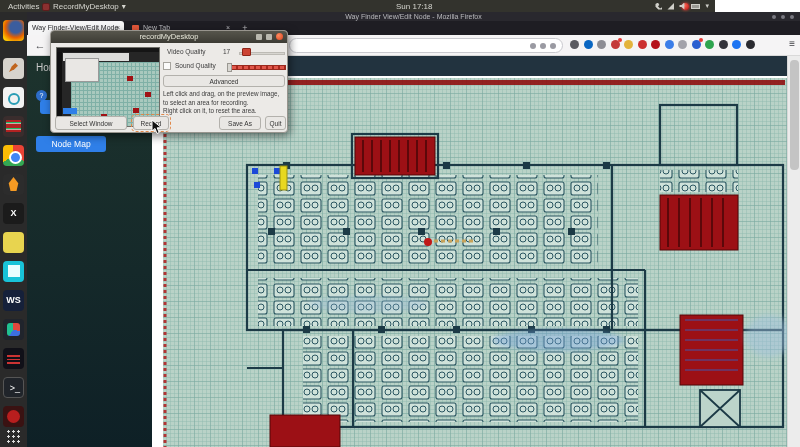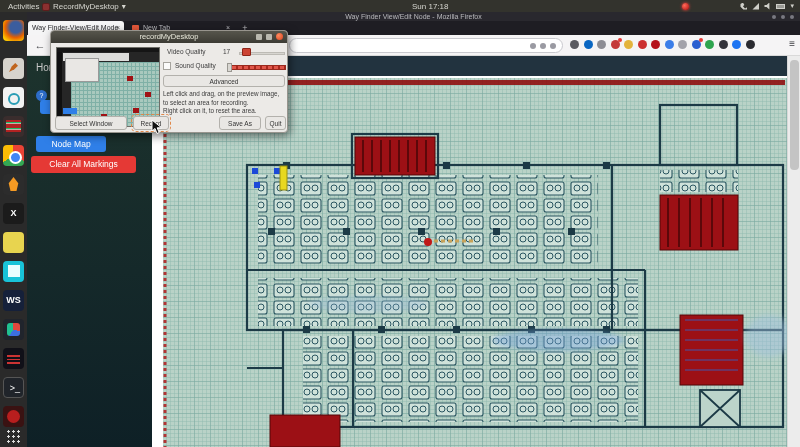--- a/index.html
+++ b/index.html
@@ -1,24 +1,24 @@
 <!DOCTYPE html>
 <html><head>
 <meta charset="utf-8">
 <style>
   * { margin:0; padding:0; box-sizing:border-box; }
   html,body { width:800px; height:447px; }
   body { position:relative; overflow:hidden; font-family:"Liberation Sans",sans-serif; background:#fff; }
 
   
-  .gnome-bar { position:absolute; left:0; top:0; width:800px; height:12px; background:#33332d; color:#d6d6d0; font-size:8px; z-index:30;padding-left:24px; }
+  .gnome-bar { position:absolute; left:0; top:0; width:715px; height:12px; background:#33332d; color:#d6d6d0; font-size:8px; z-index:30;padding-left:24px; }
   .gnome-bar .activities { position:absolute; left:8px; top:2px; }
   .gnome-bar .appmenu { position:absolute; left:42px; top:2px; display:flex; align-items:center; gap:3px; }
   .appmenu-icon { width:8px; height:8px; border-radius:2px; background:#8b3030; border:1px solid #5c1d1d; display:inline-block; }
-  .gnome-clock { position:absolute; left:412px; top:2px; }
+  .gnome-clock { position:absolute; left:396px; top:2px; }
   .rec-dot { position:absolute; left:682px; top:3px; width:7px; height:7px; border-radius:50%; background:radial-gradient(circle at 35% 35%, #ff6a5a, #b00d0d); box-shadow:0 0 3px #ff4040; }
   .tray { position:absolute; right:6px; top:2px; display:flex; gap:5px; align-items:center; }
   .tray .t { width:7px; height:7px; background:#cfcfc9; display:inline-block; }
   .t-phone { clip-path:polygon(0 20%,35% 0,55% 35%,35% 55%,65% 85%,100% 65%,100% 100%,40% 100%,0 60%); }
   .t-net { clip-path:polygon(0 100%,100% 100%,100% 0); }
   .t-vol { clip-path:polygon(0 35%,30% 35%,70% 0,70% 100%,30% 65%,0 65%); }
   .t-bat { width:9px; height:5px; border:1px solid #cfcfc9; background:#9a9a94; }
   .tray .caret { font-size:7px; color:#cfcfc9; }
 
   
@@ -216,21 +216,20 @@
 </div>
 
 <div class="sidebar">
   <div class="sb-home">Home</div>
   <div class="sb-ditem">
     <span class="sb-dcircle">?</span>
     <span>D</span>
   </div>
   <div class="sb-hiddenbtn"></div>
   <div class="btn-save-map">Node Map</div>
-  <div class="btn-clear">Clear All Markings</div>
 </div>
 
 <div class="main">
   <div class="page-header"></div>
 
   <div class="map-wrap">
     <svg width="624" height="369" viewBox="0 0 624 369" xmlns="http://www.w3.org/2000/svg">
       <defs>
         <pattern id="gfine" width="4" height="4" patternUnits="userSpaceOnUse">
           <path d="M4 0 V4 M0 4 H4" stroke="#8fb9ae" stroke-width="0.9"></path>

